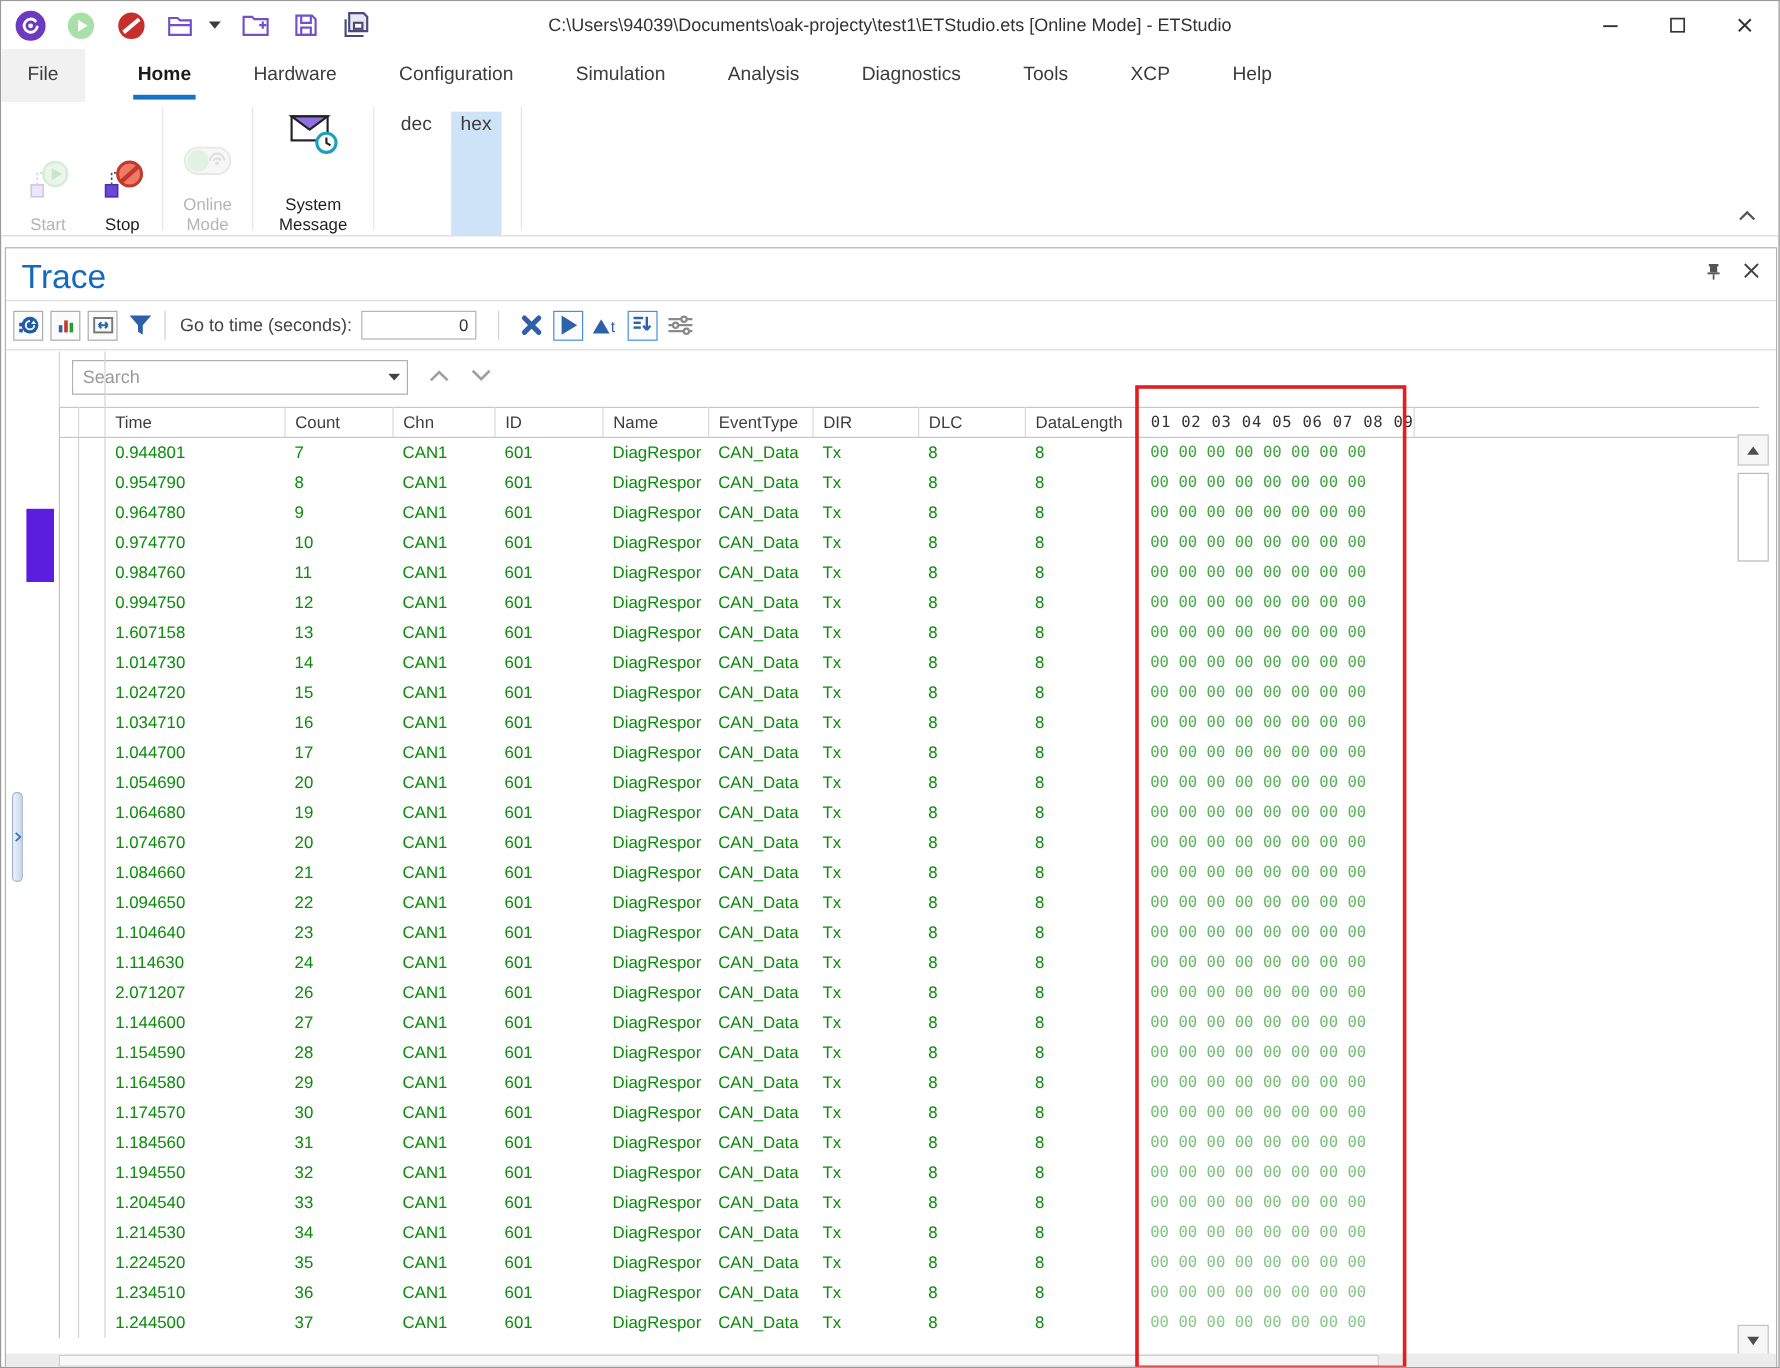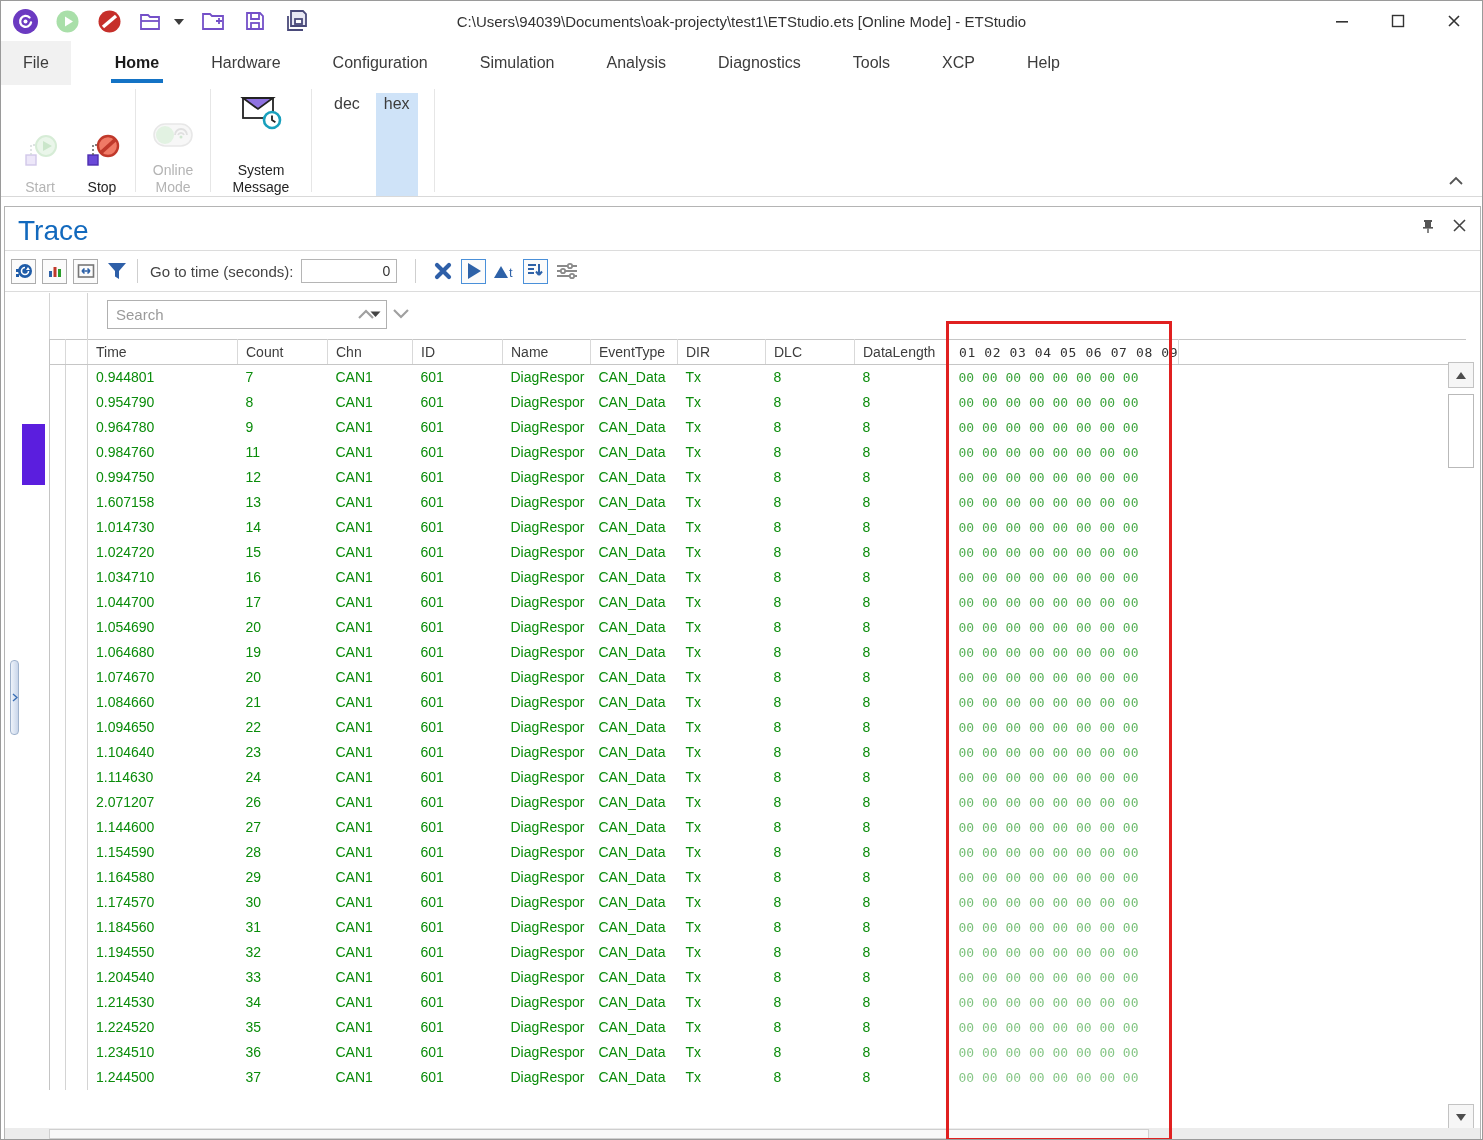--- a/index.html
+++ b/index.html
@@ -40,21 +40,21 @@
   .trace-pin{position:absolute;left:1415px;top:11px;}
   .trace-close{position:absolute;left:1447px;top:11px;}
   .trace-toolbar{position:absolute;left:0;top:43px;width:100%;height:42px;border-top:1px solid #dcdcdc;border-bottom:1px solid #dcdcdc;display:flex;align-items:center;}
   .tb-box{width:25px;height:25px;border:1px solid #adadad;background:#fbfbfb;display:flex;align-items:center;justify-content:center;margin-left:6px;}
   .tb-box.selected{border:1px solid #4a90d9;}
   .tb-plain{width:25px;height:25px;display:flex;align-items:center;justify-content:center;margin-left:6px;}
   .tb-sep{width:1px;height:24px;background:#cfcfcf;margin:0 8px;}
   .goto-label{font-size:15px;color:#444;margin-left:4px;}
   .goto-input{width:96px;height:24px;border:1px solid #b5b5b5;font-size:14px;text-align:right;padding:0 6px;margin-left:8px;font-family:"Liberation Sans",sans-serif;color:#333;background:#fff;}
   
-  .search-box{position:absolute;left:55px;top:93px;width:280px;height:29px;border:1px solid #b0b0b0;display:flex;align-items:center;background:#fff;margin-left:47px;}
+  .search-box{position:absolute;left:55px;top:93px;width:280px;height:29px;border:1px solid #b0b0b0;display:flex;align-items:center;background:#fff;}
   .search-input{flex:1;border:none;outline:none;font-size:15px;padding:0 8px;color:#333;font-family:"Liberation Sans",sans-serif;}
   .search-input::placeholder{color:#9a9a9a;}
   .search-caret{width:22px;display:flex;align-items:center;justify-content:center;}
   .srch-chev{position:absolute;top:99px;}
   
   .vline{position:absolute;background:#d4d4d4;width:1px;}
   
   .trace-table{position:absolute;left:44px;top:132px;border-collapse:collapse;table-layout:fixed;background:#fff;border-left:1px solid #c4c4c4;}
   .trace-table th{height:25px;font-weight:normal;font-size:14px;color:#3d3d3d;text-align:left;padding:0 0 0 8px;border-top:1px solid #c6c6c6;border-bottom:1px solid #c6c6c6;border-right:1px solid #d9d9d9;white-space:nowrap;overflow:hidden;}
   .trace-table td{height:25px;font-size:14px;color:#0a8c0a;padding:0 0 0 8px;white-space:nowrap;overflow:hidden;}
@@ -411,20 +411,35 @@
             <td>CAN_Data</td>
             <td>Tx</td>
             <td>8</td>
             <td>8</td>
             <td class="bytes" style="opacity: 0.974;">00 00 00 00 00 00 00 00</td>
             <td></td>
           </tr>
           <tr>
             <td class="gut"></td>
             <td class="gut"></td>
+            <td>0.974770</td>
+            <td>10</td>
+            <td>CAN1</td>
+            <td>601</td>
+            <td>DiagRespor</td>
+            <td>CAN_Data</td>
+            <td>Tx</td>
+            <td>8</td>
+            <td>8</td>
+            <td class="bytes" style="opacity: 0.961;">00 00 00 00 00 00 00 00</td>
+            <td></td>
+          </tr>
+          <tr>
+            <td class="gut"></td>
+            <td class="gut"></td>
             <td>0.984760</td>
             <td>11</td>
             <td>CAN1</td>
             <td>601</td>
             <td>DiagRespor</td>
             <td>CAN_Data</td>
             <td>Tx</td>
             <td>8</td>
             <td>8</td>
             <td class="bytes" style="opacity: 0.948;">00 00 00 00 00 00 00 00</td>

